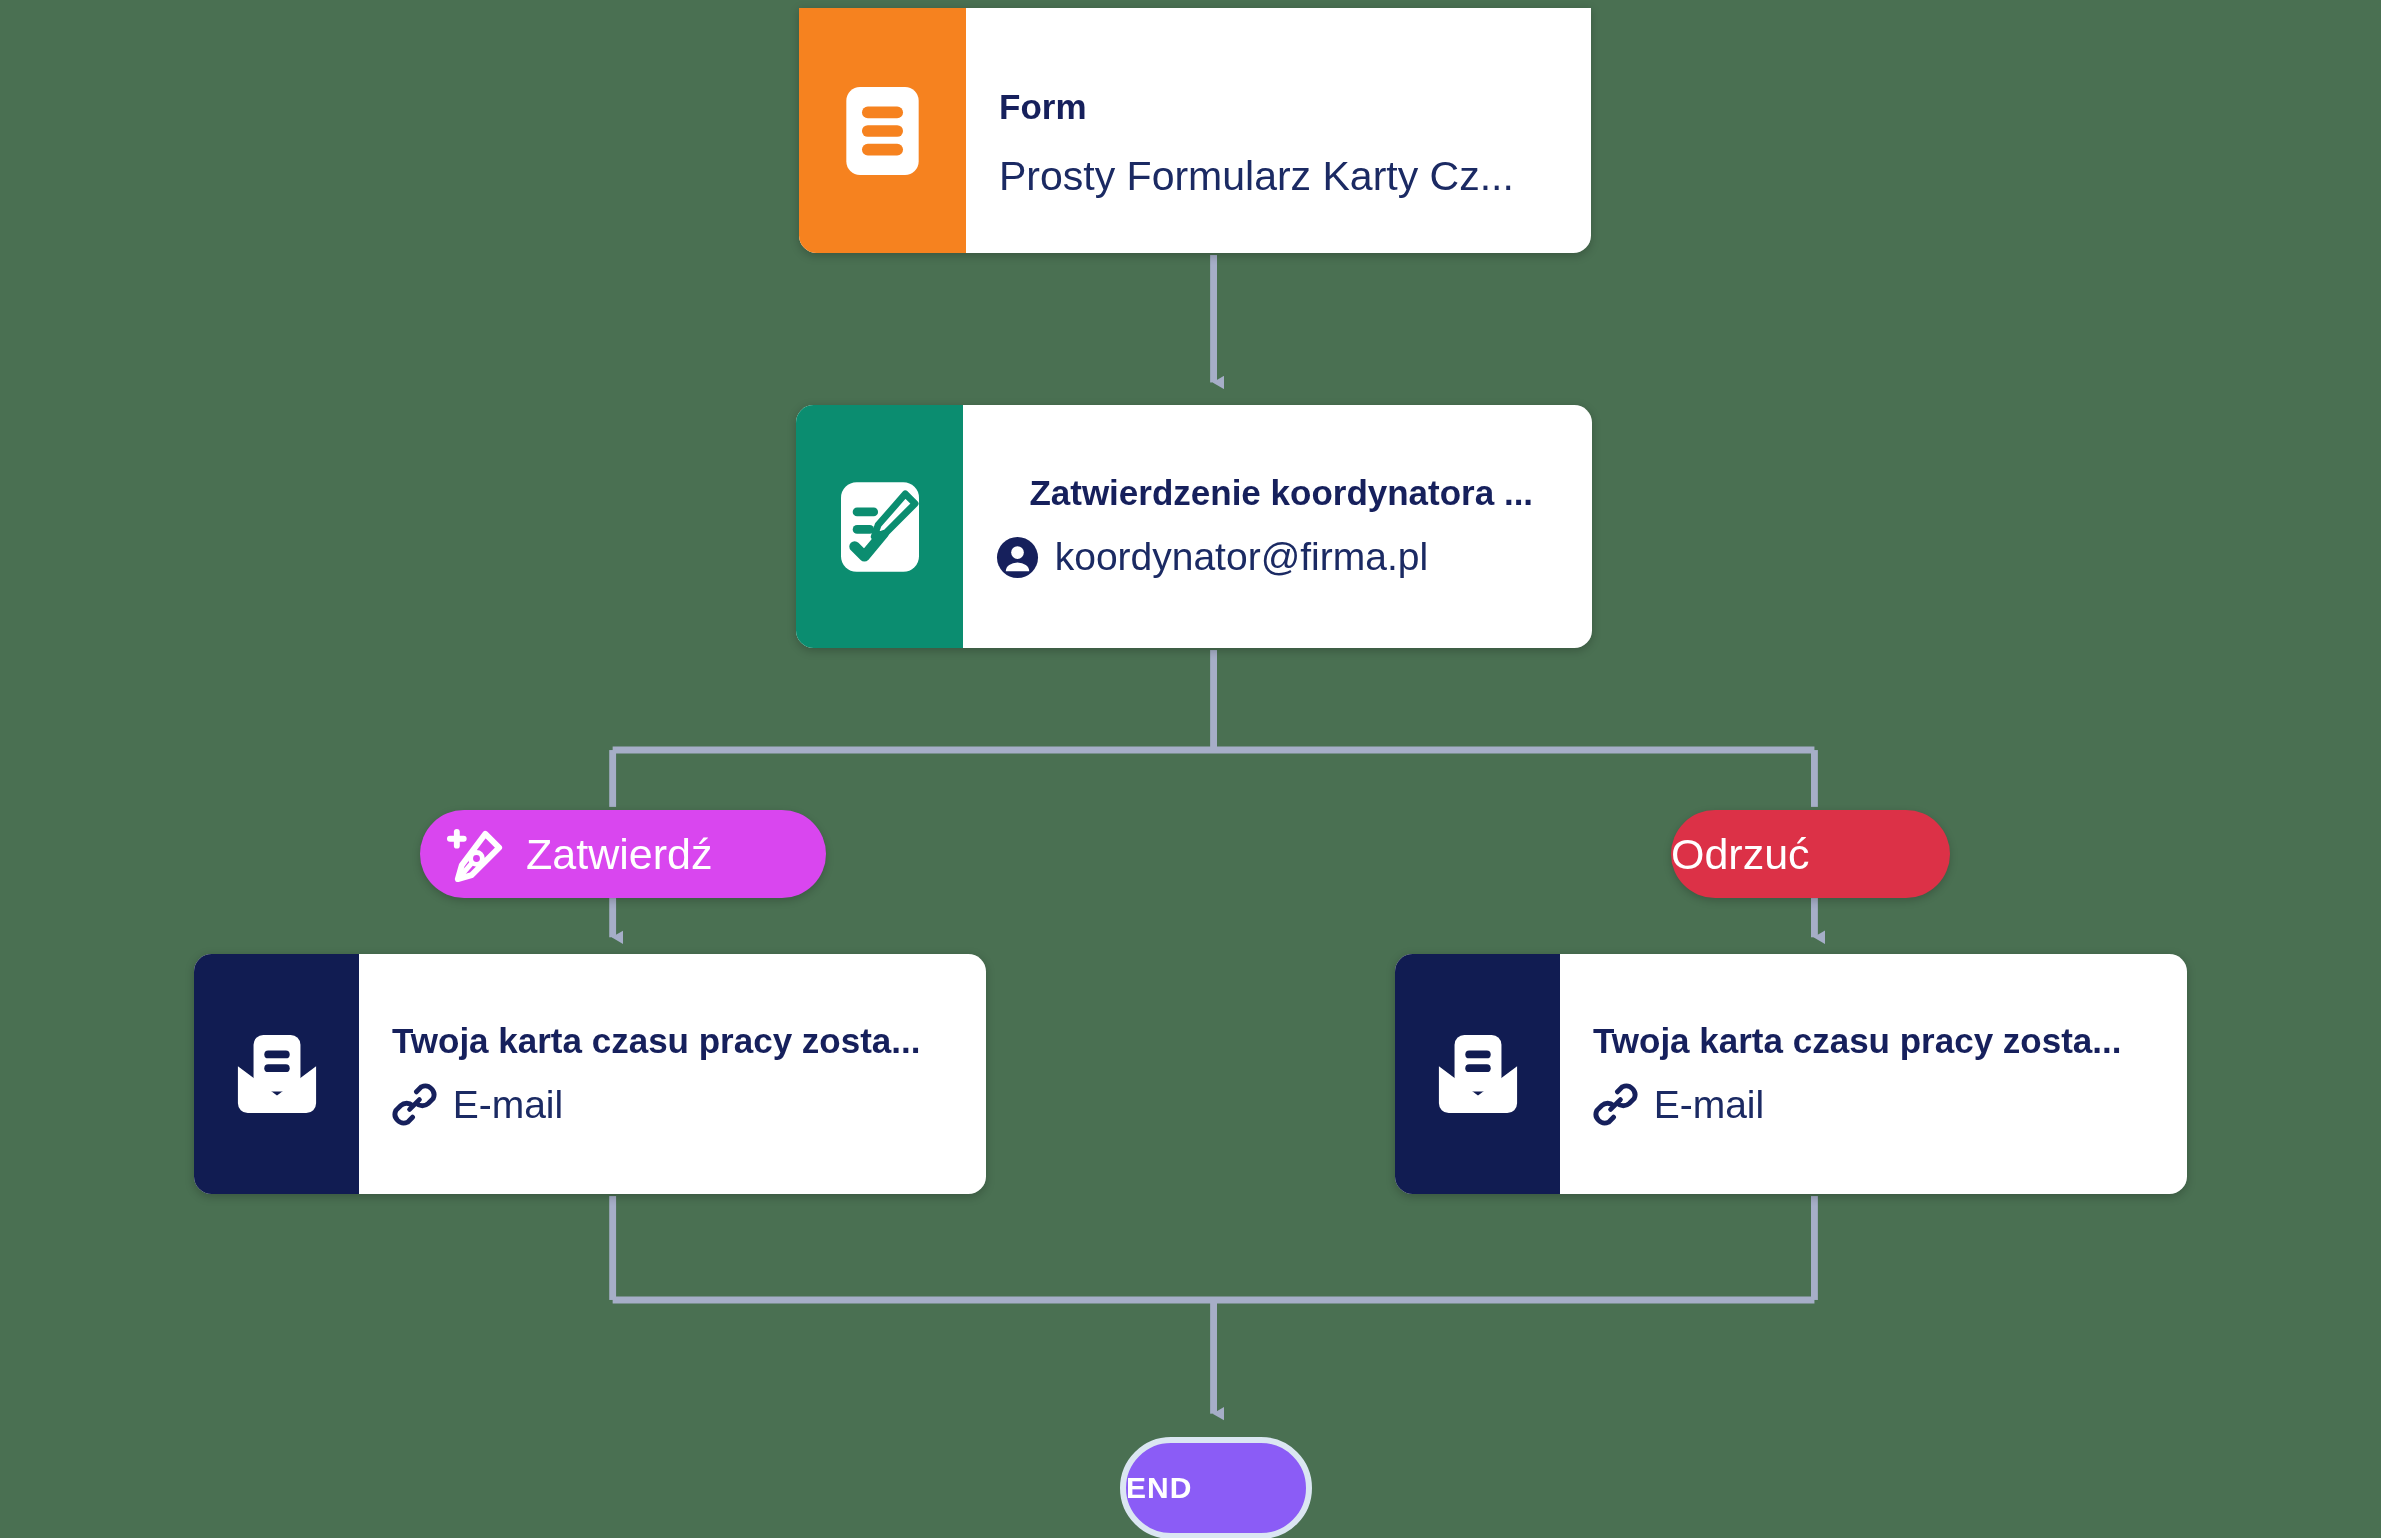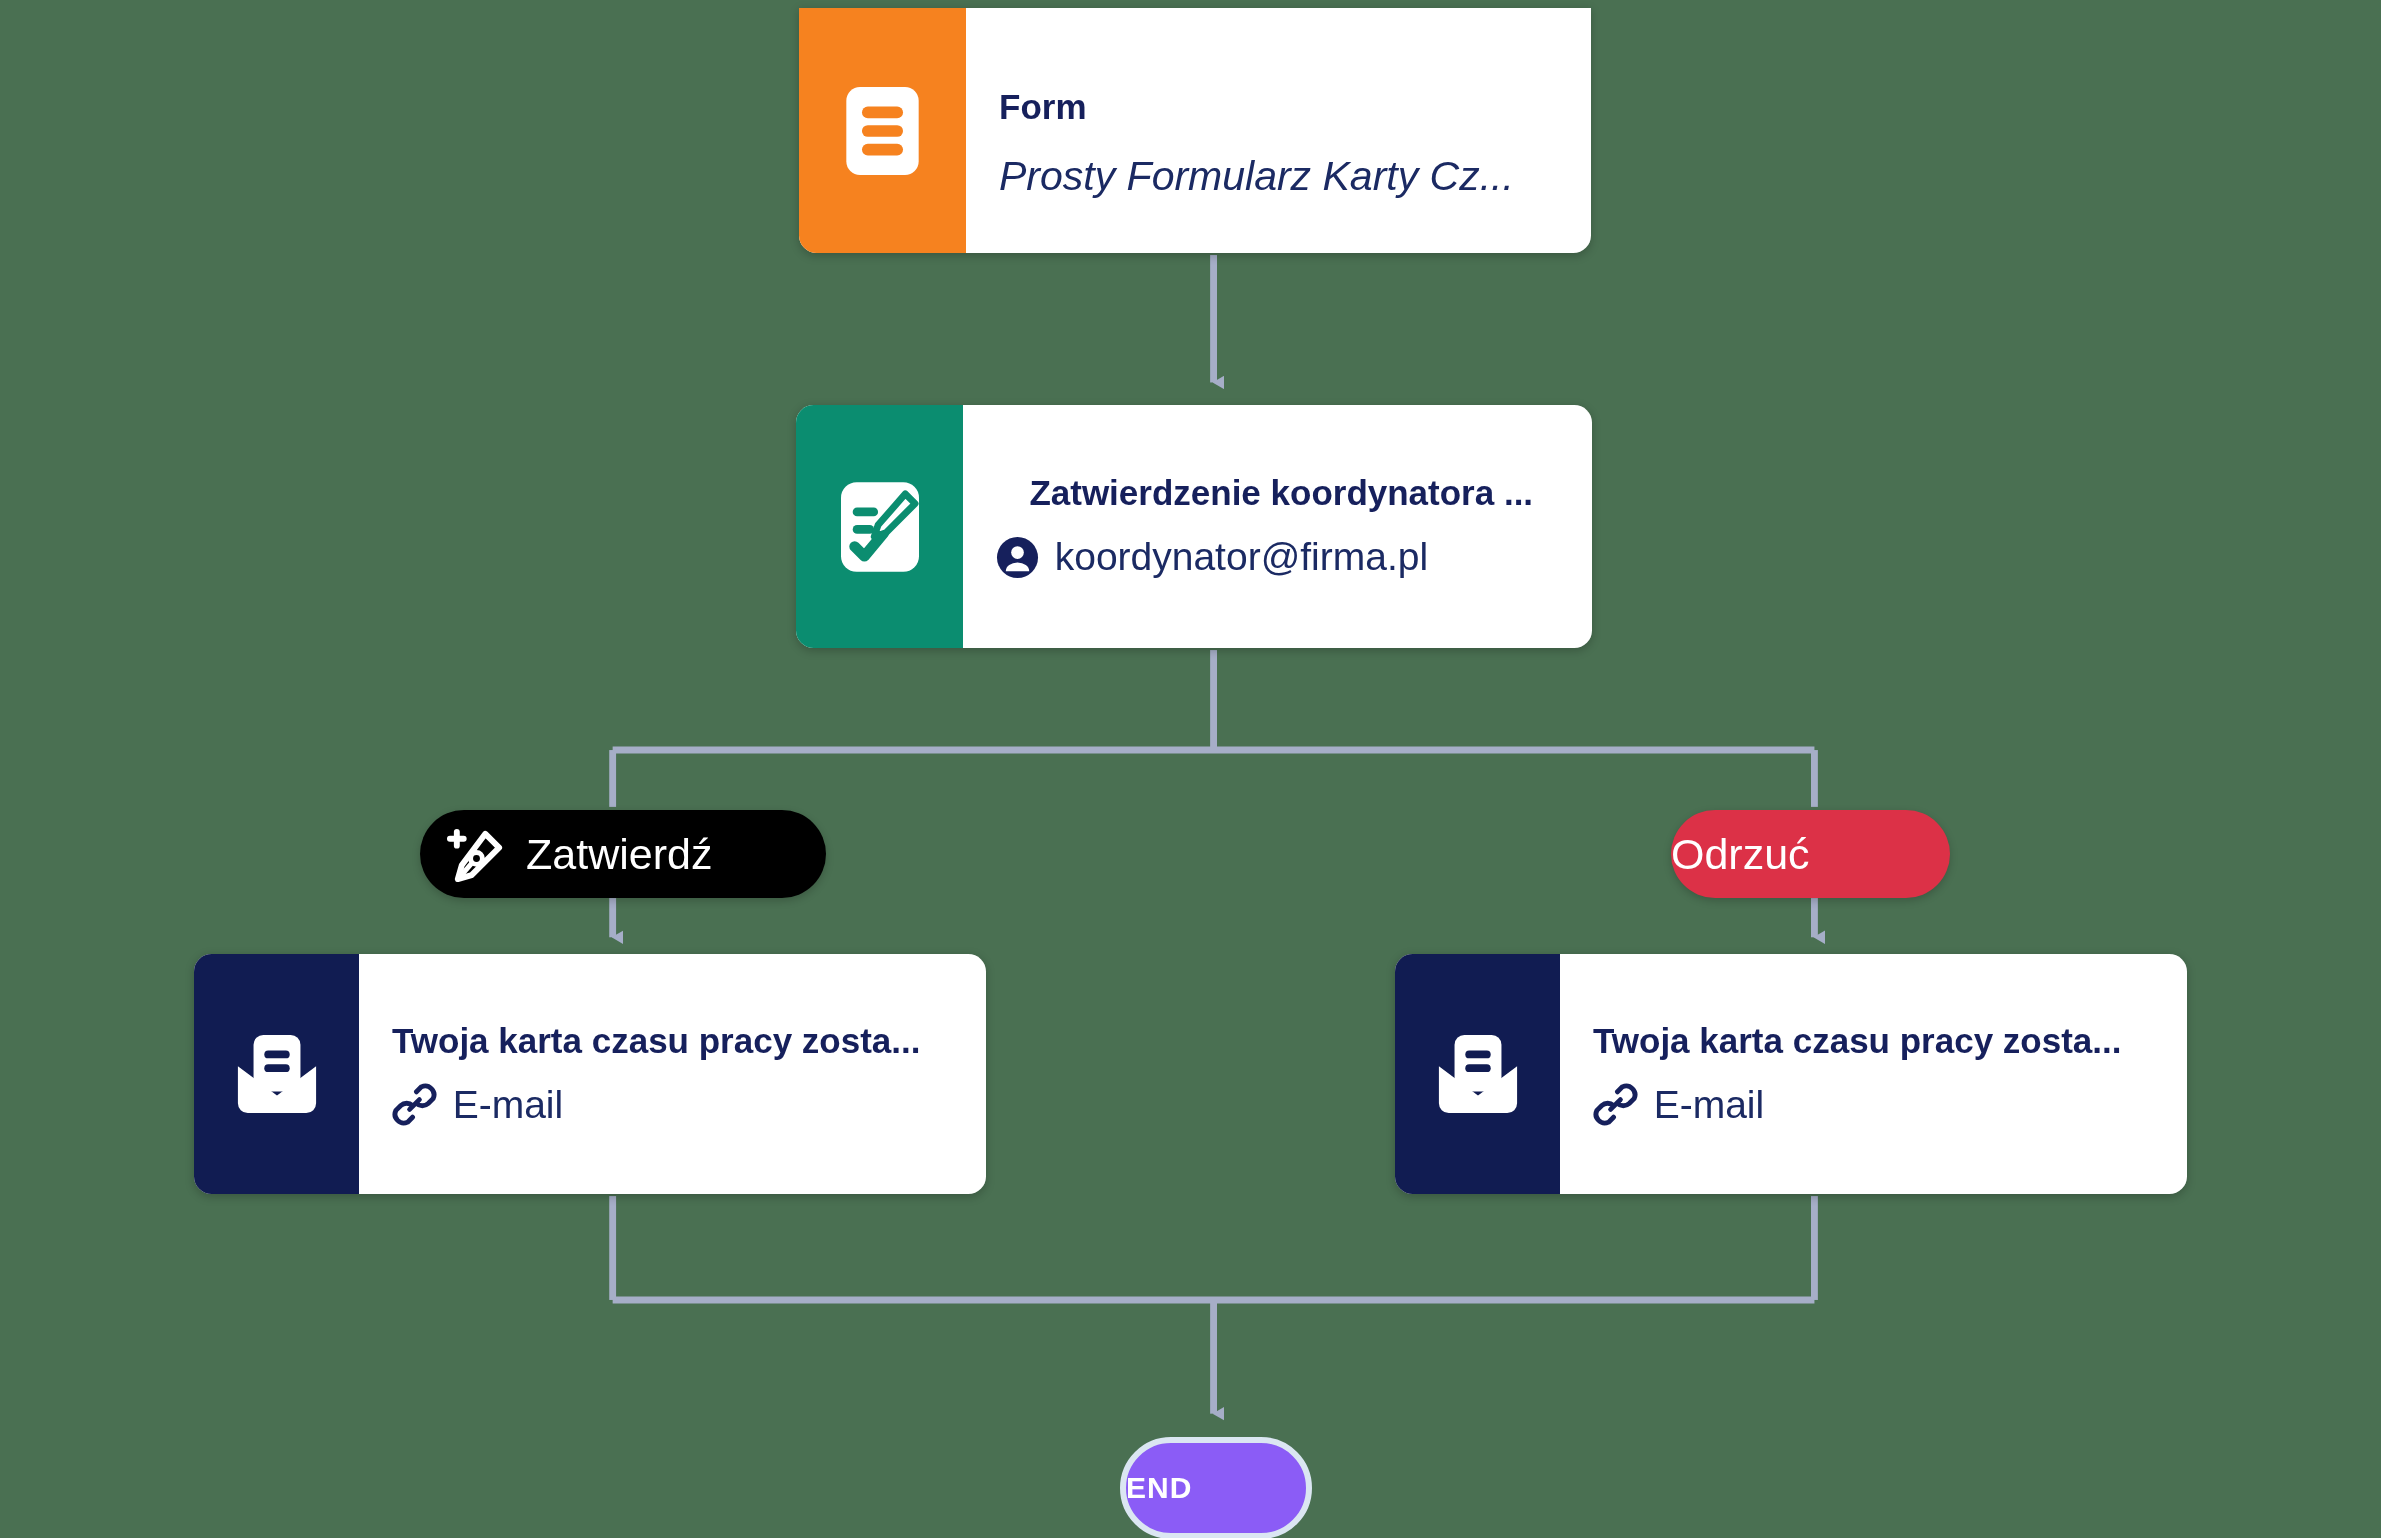--- a/index.html
+++ b/index.html
@@ -64,21 +64,21 @@
   .card-sub {
     display: flex;
     align-items: center;
     gap: 15.7px;
     color: #1b2a63;
     font-size: 39px;
     line-height: 1.15;
     white-space: nowrap;
     overflow: hidden;
   }
-  .card-sub.plain { font-size: 41px; font-style: italic; }
+  .card-sub.plain { font-size: 41px; }
 
   
   #node-form        { left: 799px;  top: 0px;    width: 792px;  height: 245px; border-top-left-radius:0; border-top-right-radius:0; }
   #node-form .card-icon  { width: 167px; background: #f6821f; }
   #node-form .card-body  { gap: 25.5px; padding-top: 25.5px; }
 
   #node-approval    { left: 796px;  top: 397px;  width: 796px;  height: 243px; }
   #node-approval .card-icon { width: 167px; background: #0b8d70; }
   #node-approval .card-body { gap: 21.6px; text-align: center; }
 
@@ -98,21 +98,21 @@
     box-shadow: 0 2.9px 8.8px rgba(0,0,0,.20);
   }
   .pill-label {
     font-size: 43px;
     line-height: 1;
     white-space: nowrap;
   }
   #pill-approve {
     left: 420px; top: 802px;
     width: 380px; height: 88px;
-    background: #000000;
+    background: #d946ef;
     padding-left: 25.5px;
   }
   #pill-reject {
     left: 1671px; top: 802px;
     width: 279px; height: 88px;
     background: #dc3147;
     justify-content: flex-start;
   }
 
   

